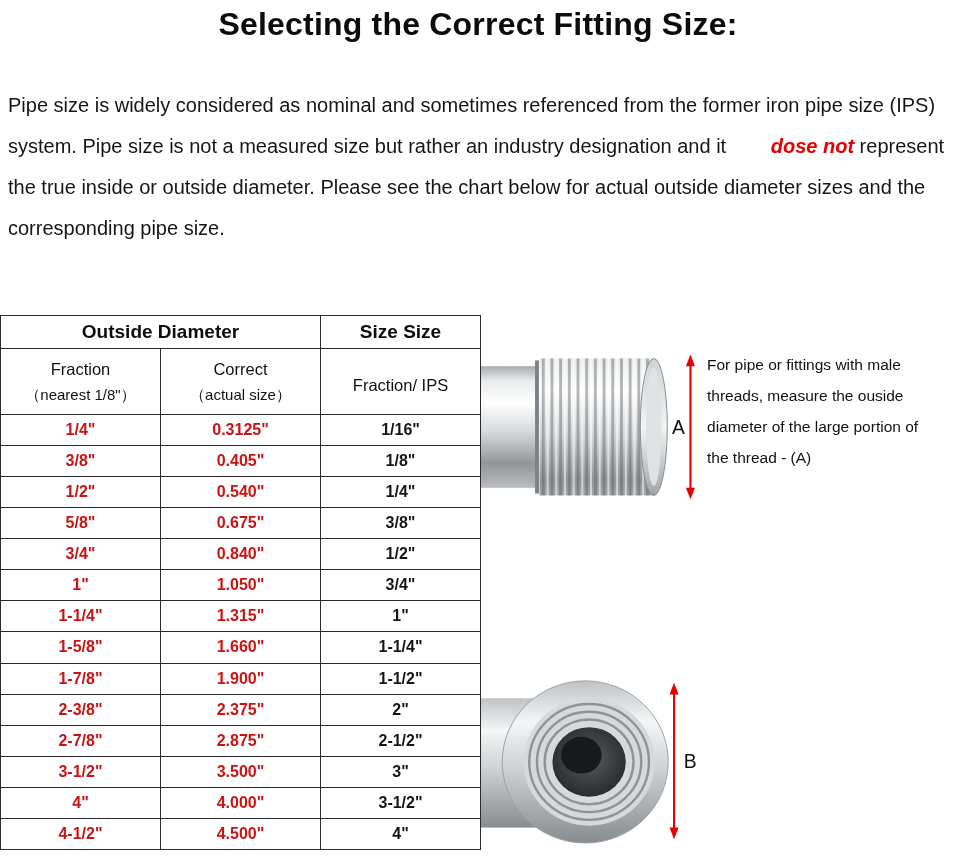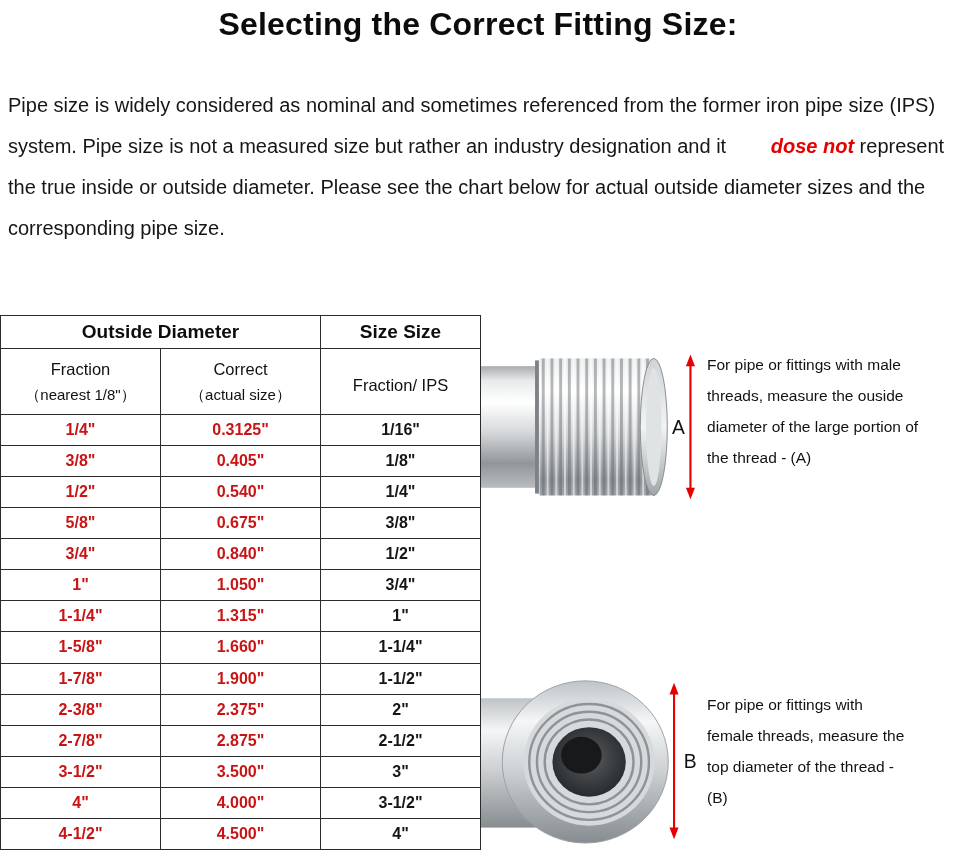--- a/index.html
+++ b/index.html
@@ -254,18 +254,17 @@
             <ellipse cx="112" cy="94" rx="38" ry="36" fill="url(#fHole)"></ellipse>
             <ellipse cx="104" cy="87" rx="21" ry="19" fill="#17191b"></ellipse>
           </g>
           <g>
             <line class="arrow-line" x1="200" y1="22" x2="200" y2="164"></line>
             <polygon class="arrow-head" points="200,12 195.3,24 204.7,24"></polygon>
             <polygon class="arrow-head" points="200,174 195.3,162 204.7,162"></polygon>
           </g>
           <text class="dim-label" x="210" y="100">B</text>
         </svg>
-        <p class="caption caption-b">For pipe or fittings with female threads, measure the top diameter of the thread - (B)</p>
       </div>
 
     </div>
   </div>
 </div>
 
 </body></html>

